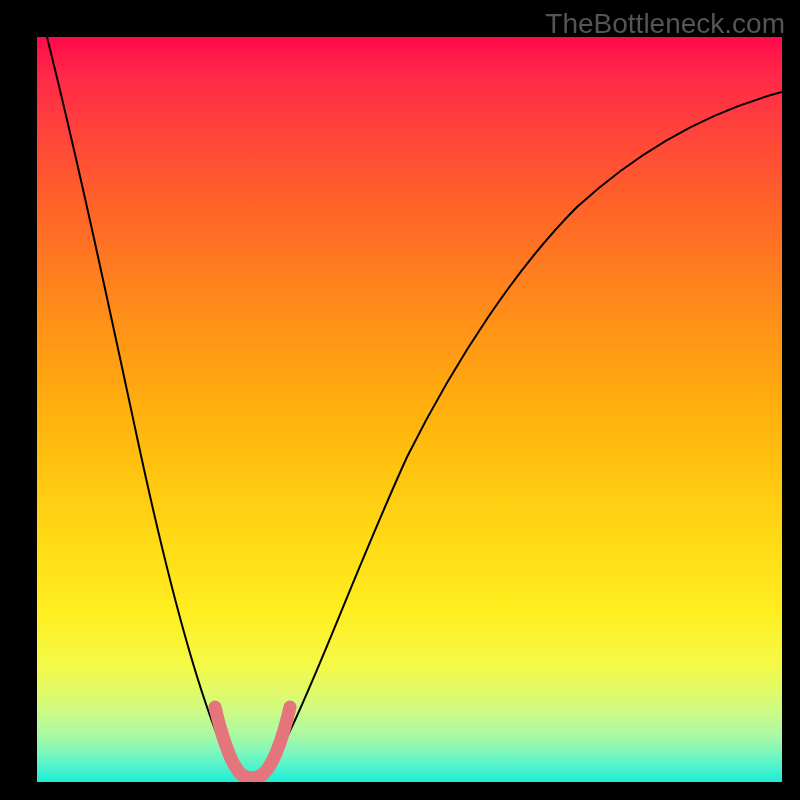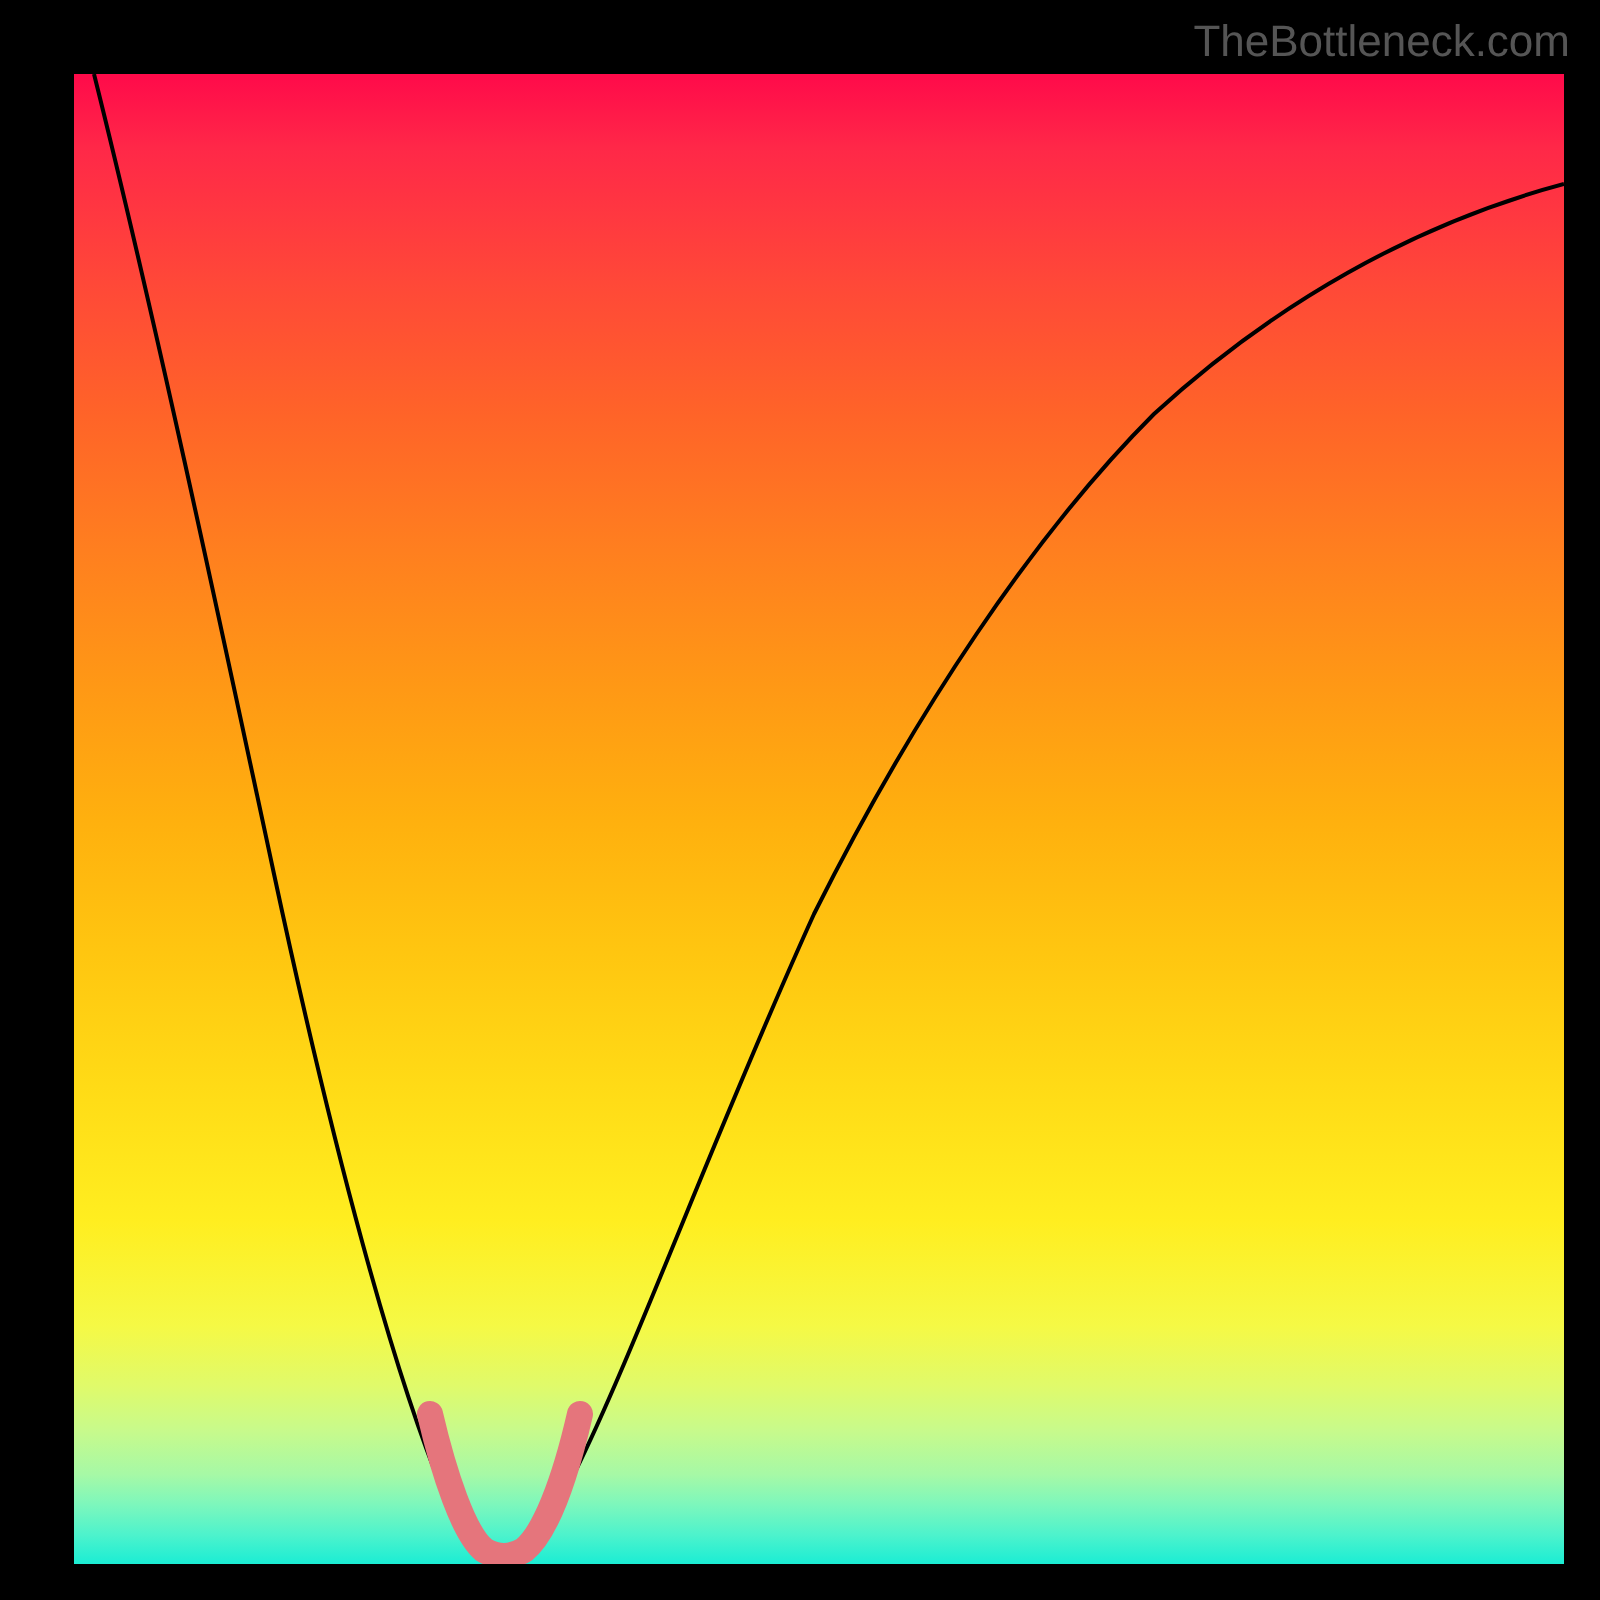--- a/index.html
+++ b/index.html
@@ -14,21 +14,21 @@
       background: #000;
       position: relative;
       font-family: Arial, sans-serif;
     }
 
     .watermark {
       position: absolute;
       top: 8px;
       right: 15px;
       color: #555;
-      font-size: 22px;
+      font-size: 28px;
       font-weight: normal;
       z-index: 10;
     }
 
     .chart-container {
       position: absolute;
       top: 37px;
       left: 37px;
       width: 745px;
       height: 745px;

